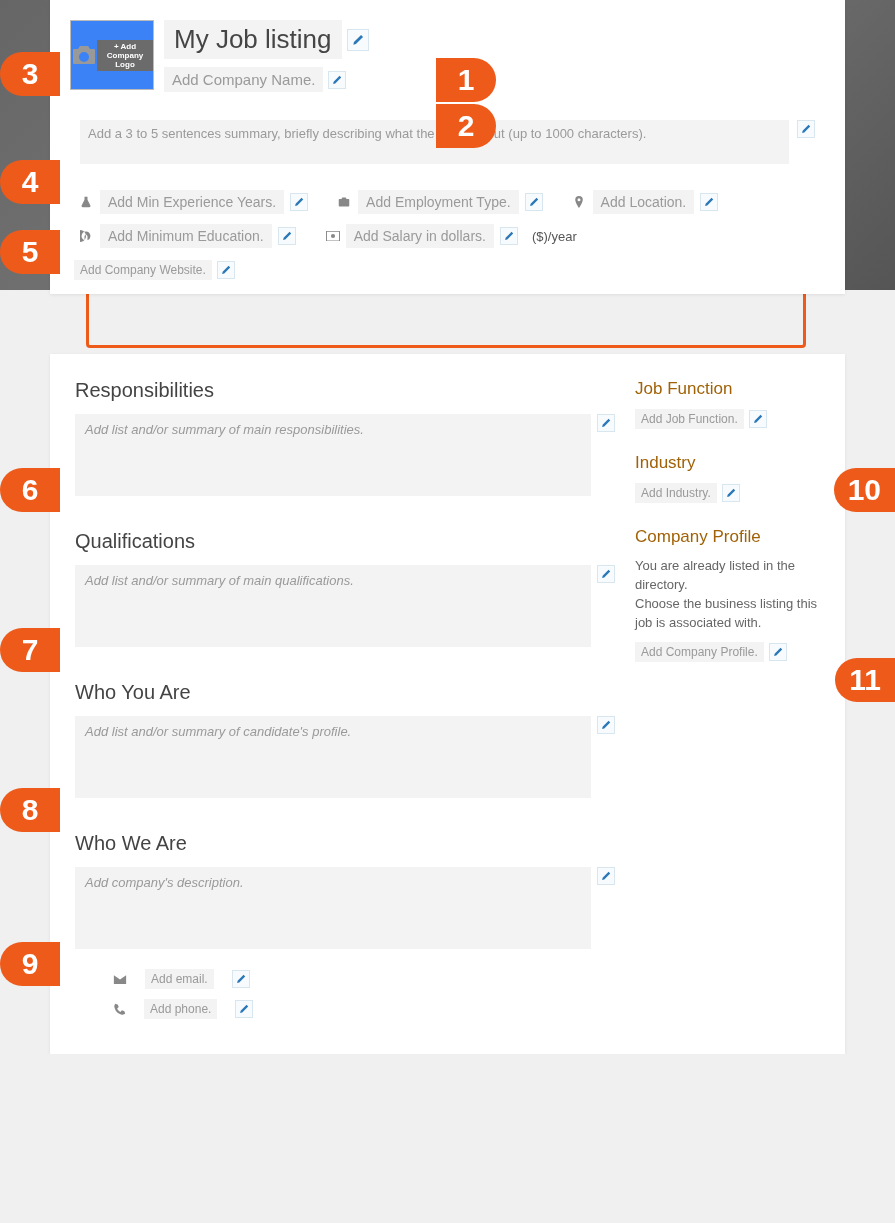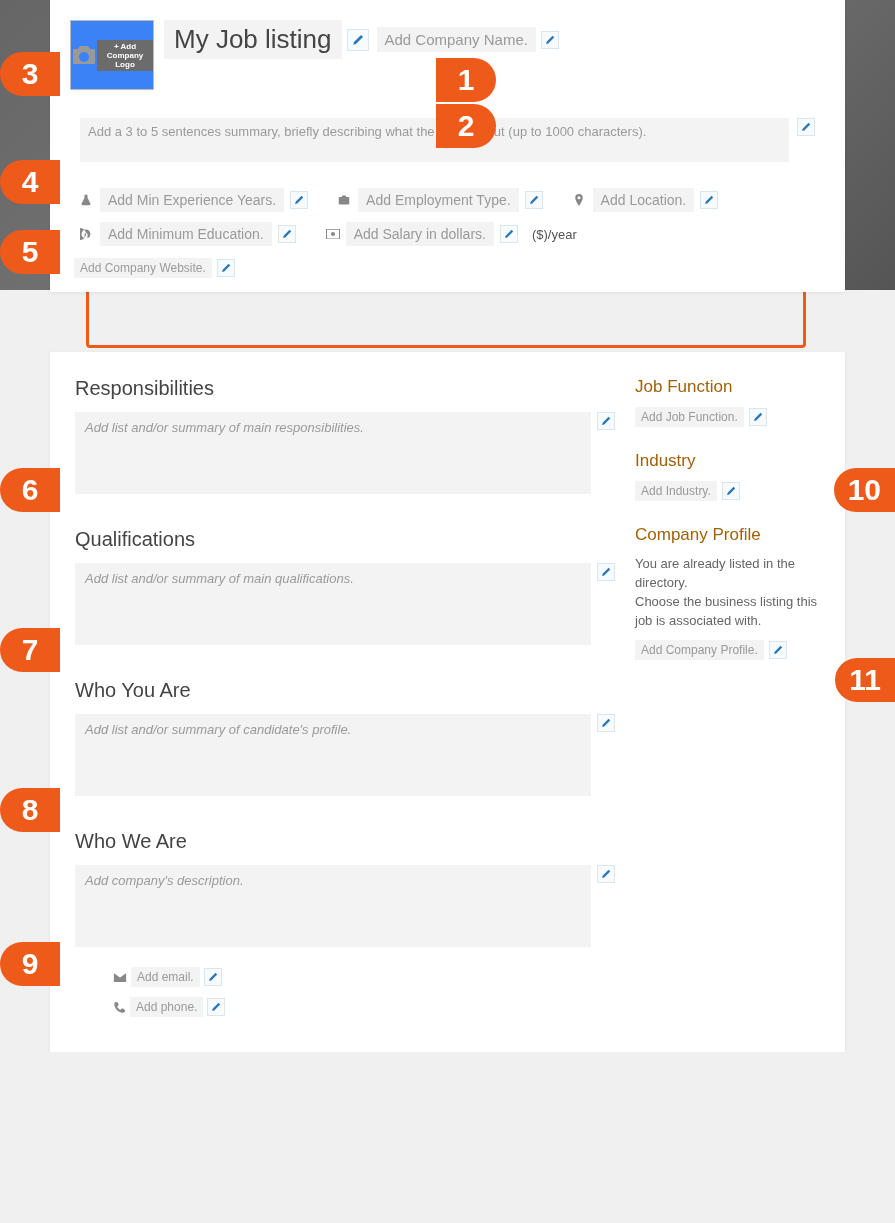--- a/index.html
+++ b/index.html
@@ -44,21 +44,21 @@
 }
 .add-logo-strip {
   background: #6b6b6b;
   color: #fff;
   font-size: 8px;
   font-weight: 600;
   padding: 2px 4px;
   width: 100%;
   text-align: center;
 }
-.title-stack { flex: 1; display: flex; gap: 8px; }
+.title-stack { flex: 1; display: flex; flex-direction: column; gap: 8px; }
 .title-input {
   background: #f3f3f3;
   font-size: 26px;
   font-weight: 400;
   color: #454545;
   padding: 4px 10px;
   display: inline-block;
   width: fit-content;
 }
 .inline-field {
@@ -127,21 +127,21 @@
   min-height: 82px;
   font-style: italic;
 }
 .side-section h4 {
   font-size: 17px; font-weight: 400; color: #a16207;
   margin-bottom: 10px;
 }
 .side-section { margin-bottom: 24px; }
 .side-desc { font-size: 13px; color: #666; line-height: 1.45; margin-bottom: 10px; }
 .contact-row {
-  display: flex; align-items: center; gap: 4px;
+  display: flex; align-items: center; gap: 18px;
   margin-top: 10px;
   padding-left: 38px;
 }
 .site-row {
   padding: 8px 4px 4px;
 }
 
 
 .callout-box {
   position: absolute;

